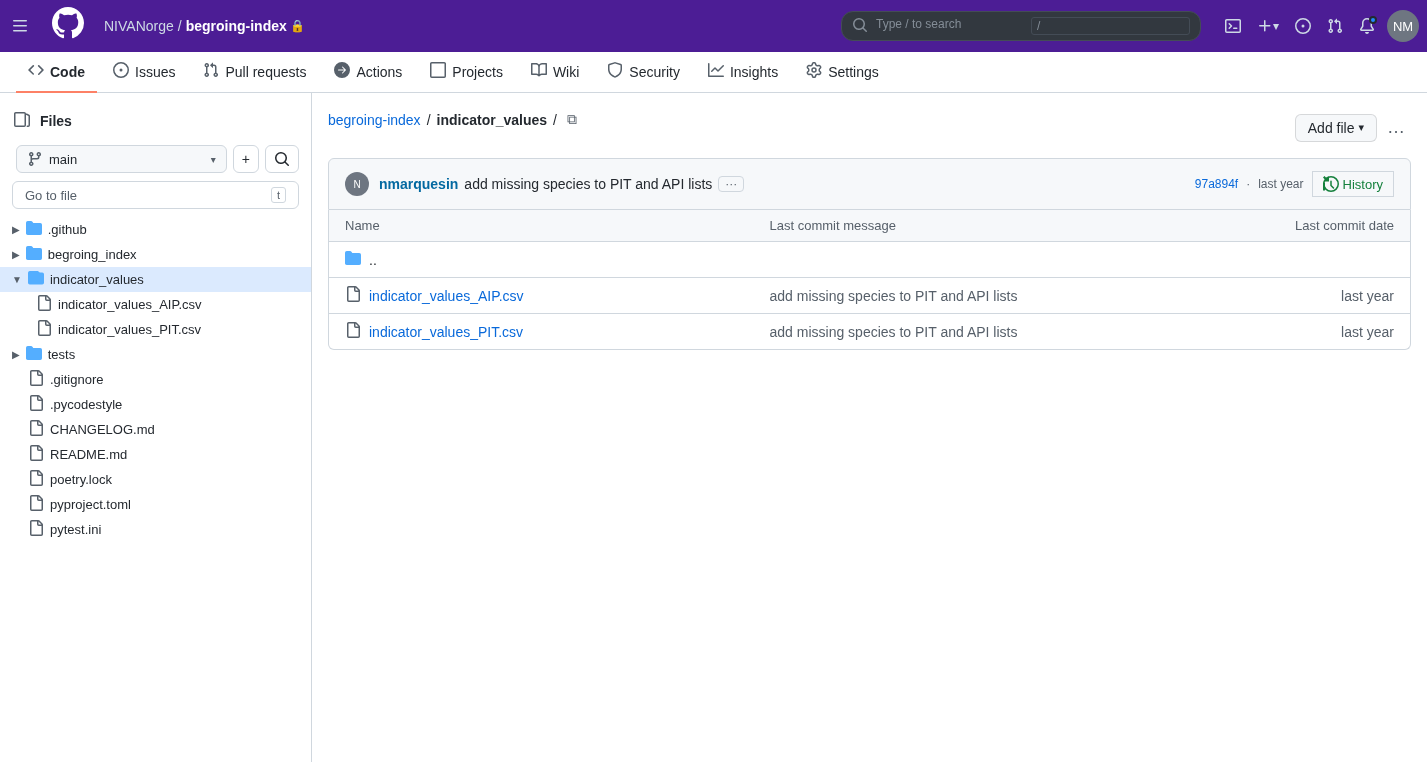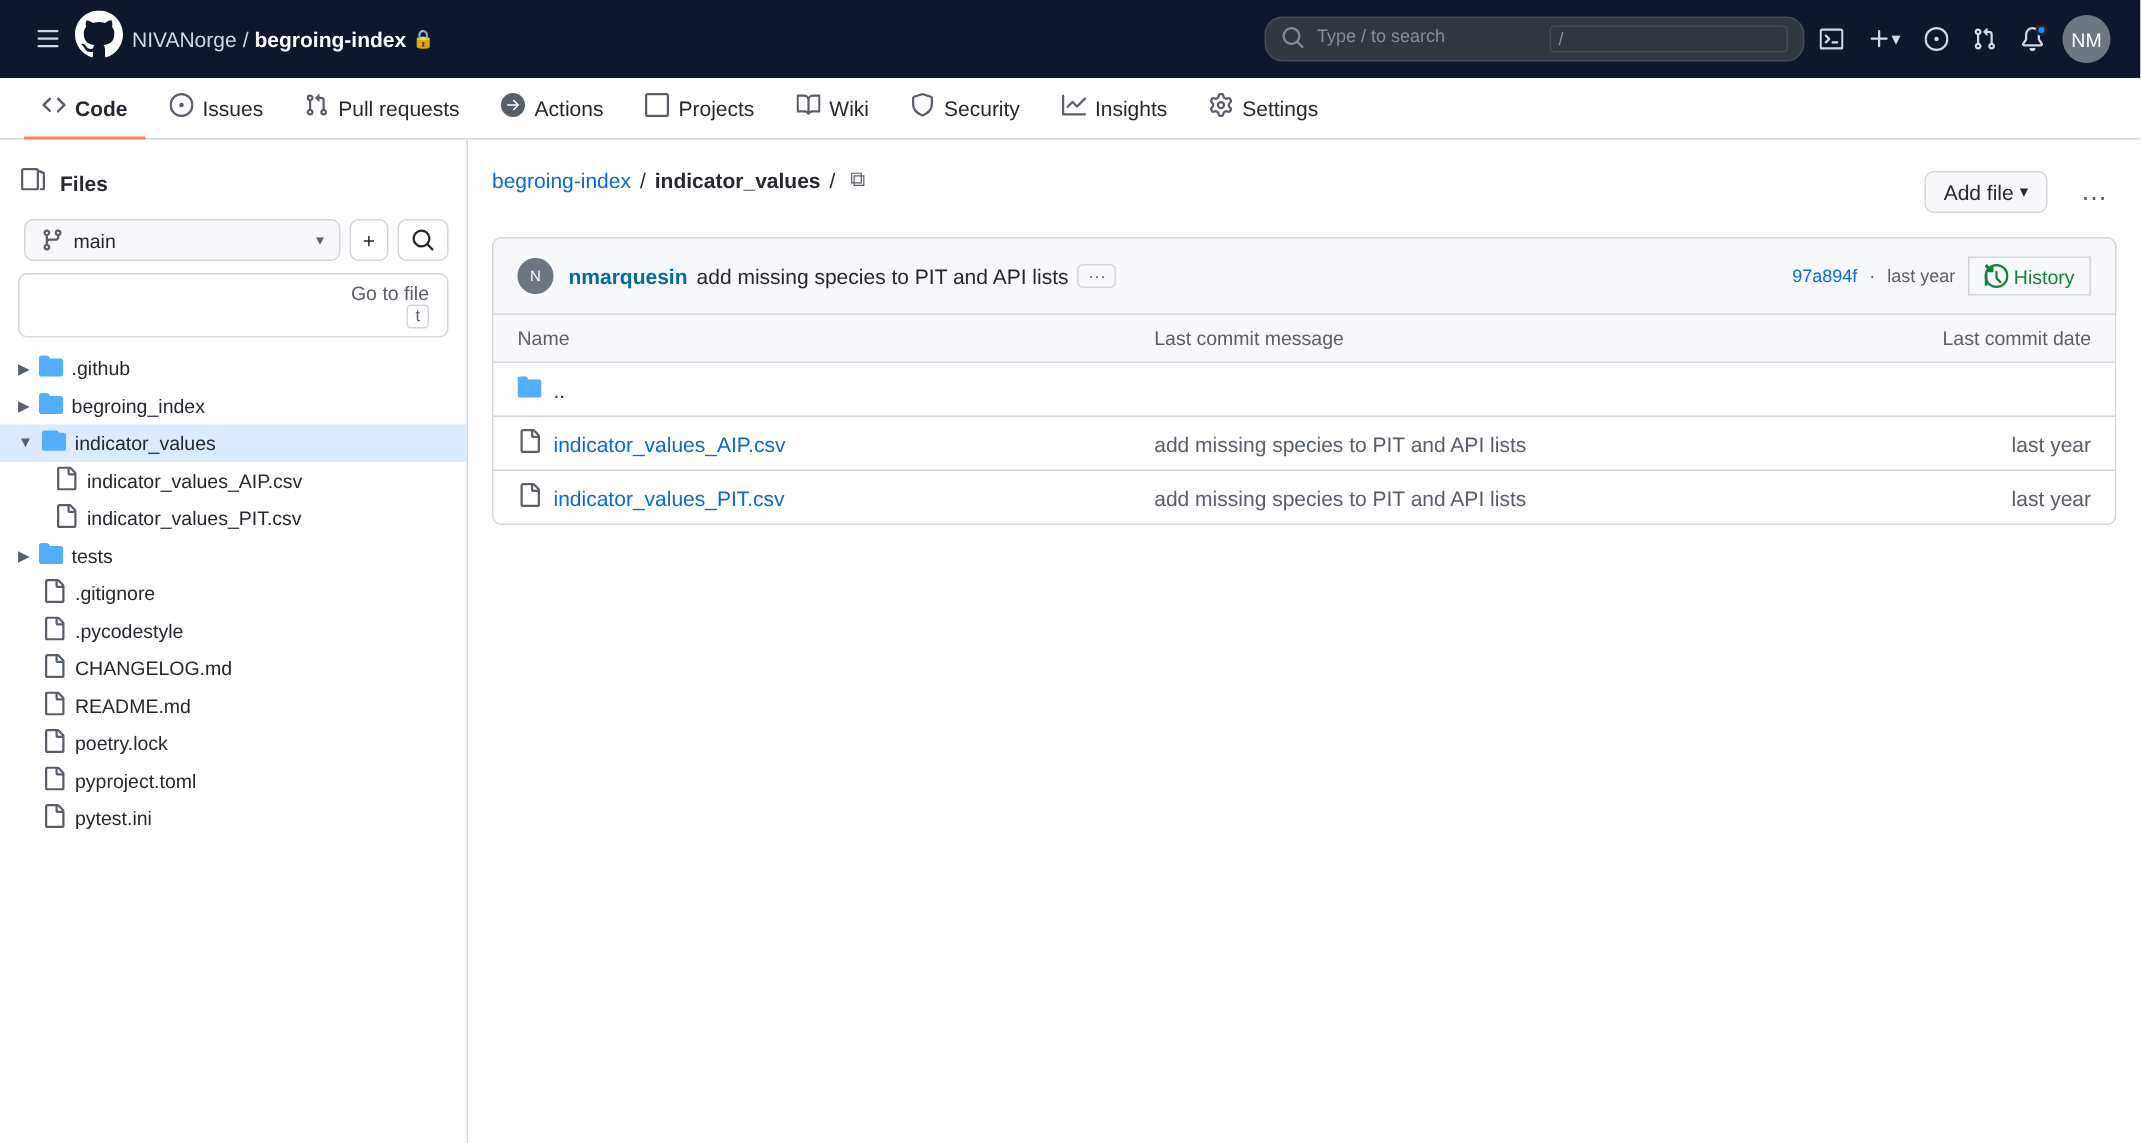--- a/index.html
+++ b/index.html
@@ -1,25 +1,25 @@
 <!DOCTYPE html>
 <html><head>
   <meta charset="utf-8">
   <style>
     * { box-sizing: border-box; margin: 0; padding: 0; }
     body { font-family: -apple-system, BlinkMacSystemFont, "Segoe UI", Helvetica, Arial, sans-serif; font-size: 14px; color: #24292f; background: #fff; }
 
     
     .header {
-      background: #0f172a;
-      display: flex;
-      align-items: center;
-      padding: 0 20px;
+      background: #4c1d95;
+      display: flex;
+      align-items: center;
+      padding: 0 8px;
       height: 52px;
-      gap: 6px;
+      gap: 20px;
     }
     .header-logo { color: #fff; font-size: 24px; }
     .header-breadcrumb { color: #cdd9e5; font-size: 14px; display: flex; align-items: center; gap: 4px; }
     .header-breadcrumb a { color: #cdd9e5; text-decoration: none; }
     .header-breadcrumb strong { color: #fff; }
     .header-search {
       background: #32383f;
       border: 1px solid #444c56;
       border-radius: 12px;
       color: #cdd9e5;
@@ -144,30 +144,29 @@
       border-radius: 6px;
       padding: 5px 8px;
       cursor: pointer;
       color: #24292f;
       font-size: 14px;
       display: flex;
       align-items: center;
     }
     .go-to-file {
       display: flex;
-      align-items: flex-end;
+      align-items: center;
       justify-content: space-between;
       padding: 5px 12px;
       margin: 0 12px 8px;
       border: 1px solid #d0d7de;
       border-radius: 6px;
       color: #57606a;
       font-size: 13px;
       cursor: pointer;
-      flex-direction: column;
     }
     .go-to-file-kbd {
       border: 1px solid #d0d7de;
       border-radius: 3px;
       padding: 1px 5px;
       font-size: 11px;
     }
 
     
     .file-tree { list-style: none; }
@@ -317,21 +316,21 @@
       cursor: pointer;
       color: #24292f;
     }
 
     .top-row {
       display: flex;
       align-items: center;
       justify-content: space-between;
       margin-bottom: 12px;
     }
-    .top-row-right { display: flex; gap: 16px; align-items: center; }
+    .top-row-right { display: flex; gap: 4px; align-items: center; }
   </style>
 </head>
 <body>
 
 <header class="header">
   <button class="header-icon-btn">
     <svg width="16" height="16" viewBox="0 0 16 16" fill="#cdd9e5">
       <path d="M1 2.75A.75.75 0 0 1 1.75 2h12.5a.75.75 0 0 1 0 1.5H1.75A.75.75 0 0 1 1 2.75Zm0 5A.75.75 0 0 1 1.75 7h12.5a.75.75 0 0 1 0 1.5H1.75A.75.75 0 0 1 1 7.75ZM1.75 12h12.5a.75.75 0 0 1 0 1.5H1.75a.75.75 0 0 1 0-1.5Z"></path>
     </svg>
   </button>

